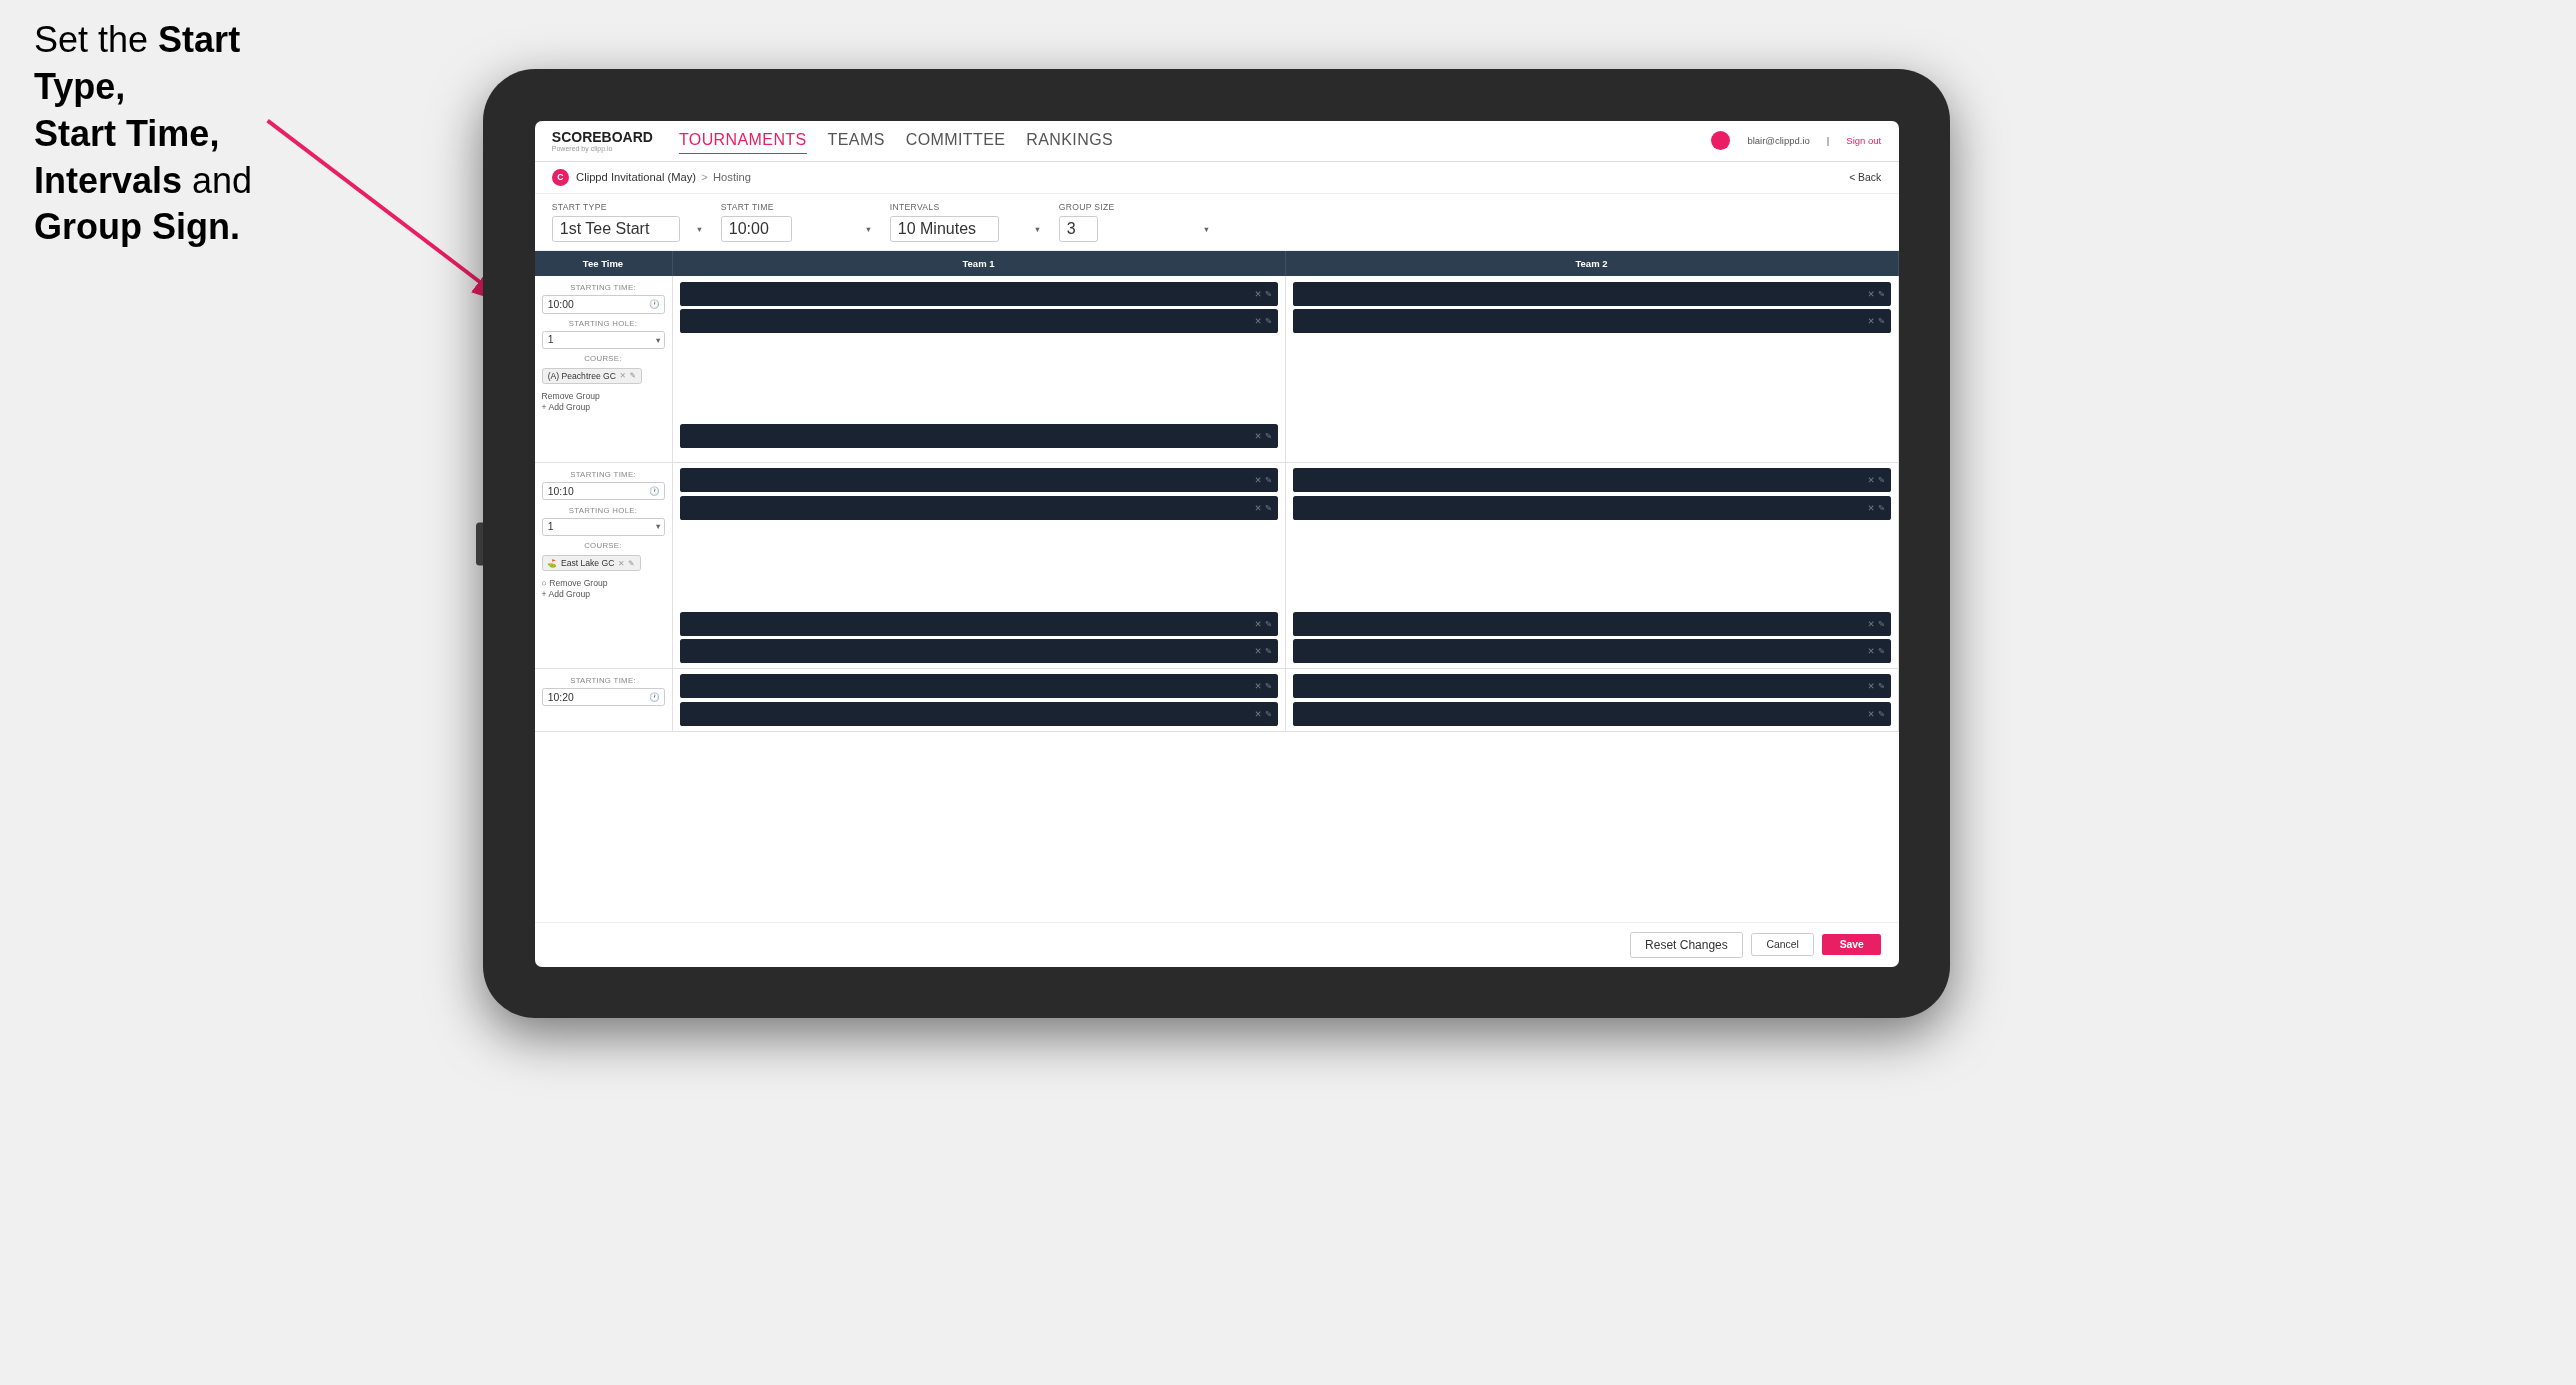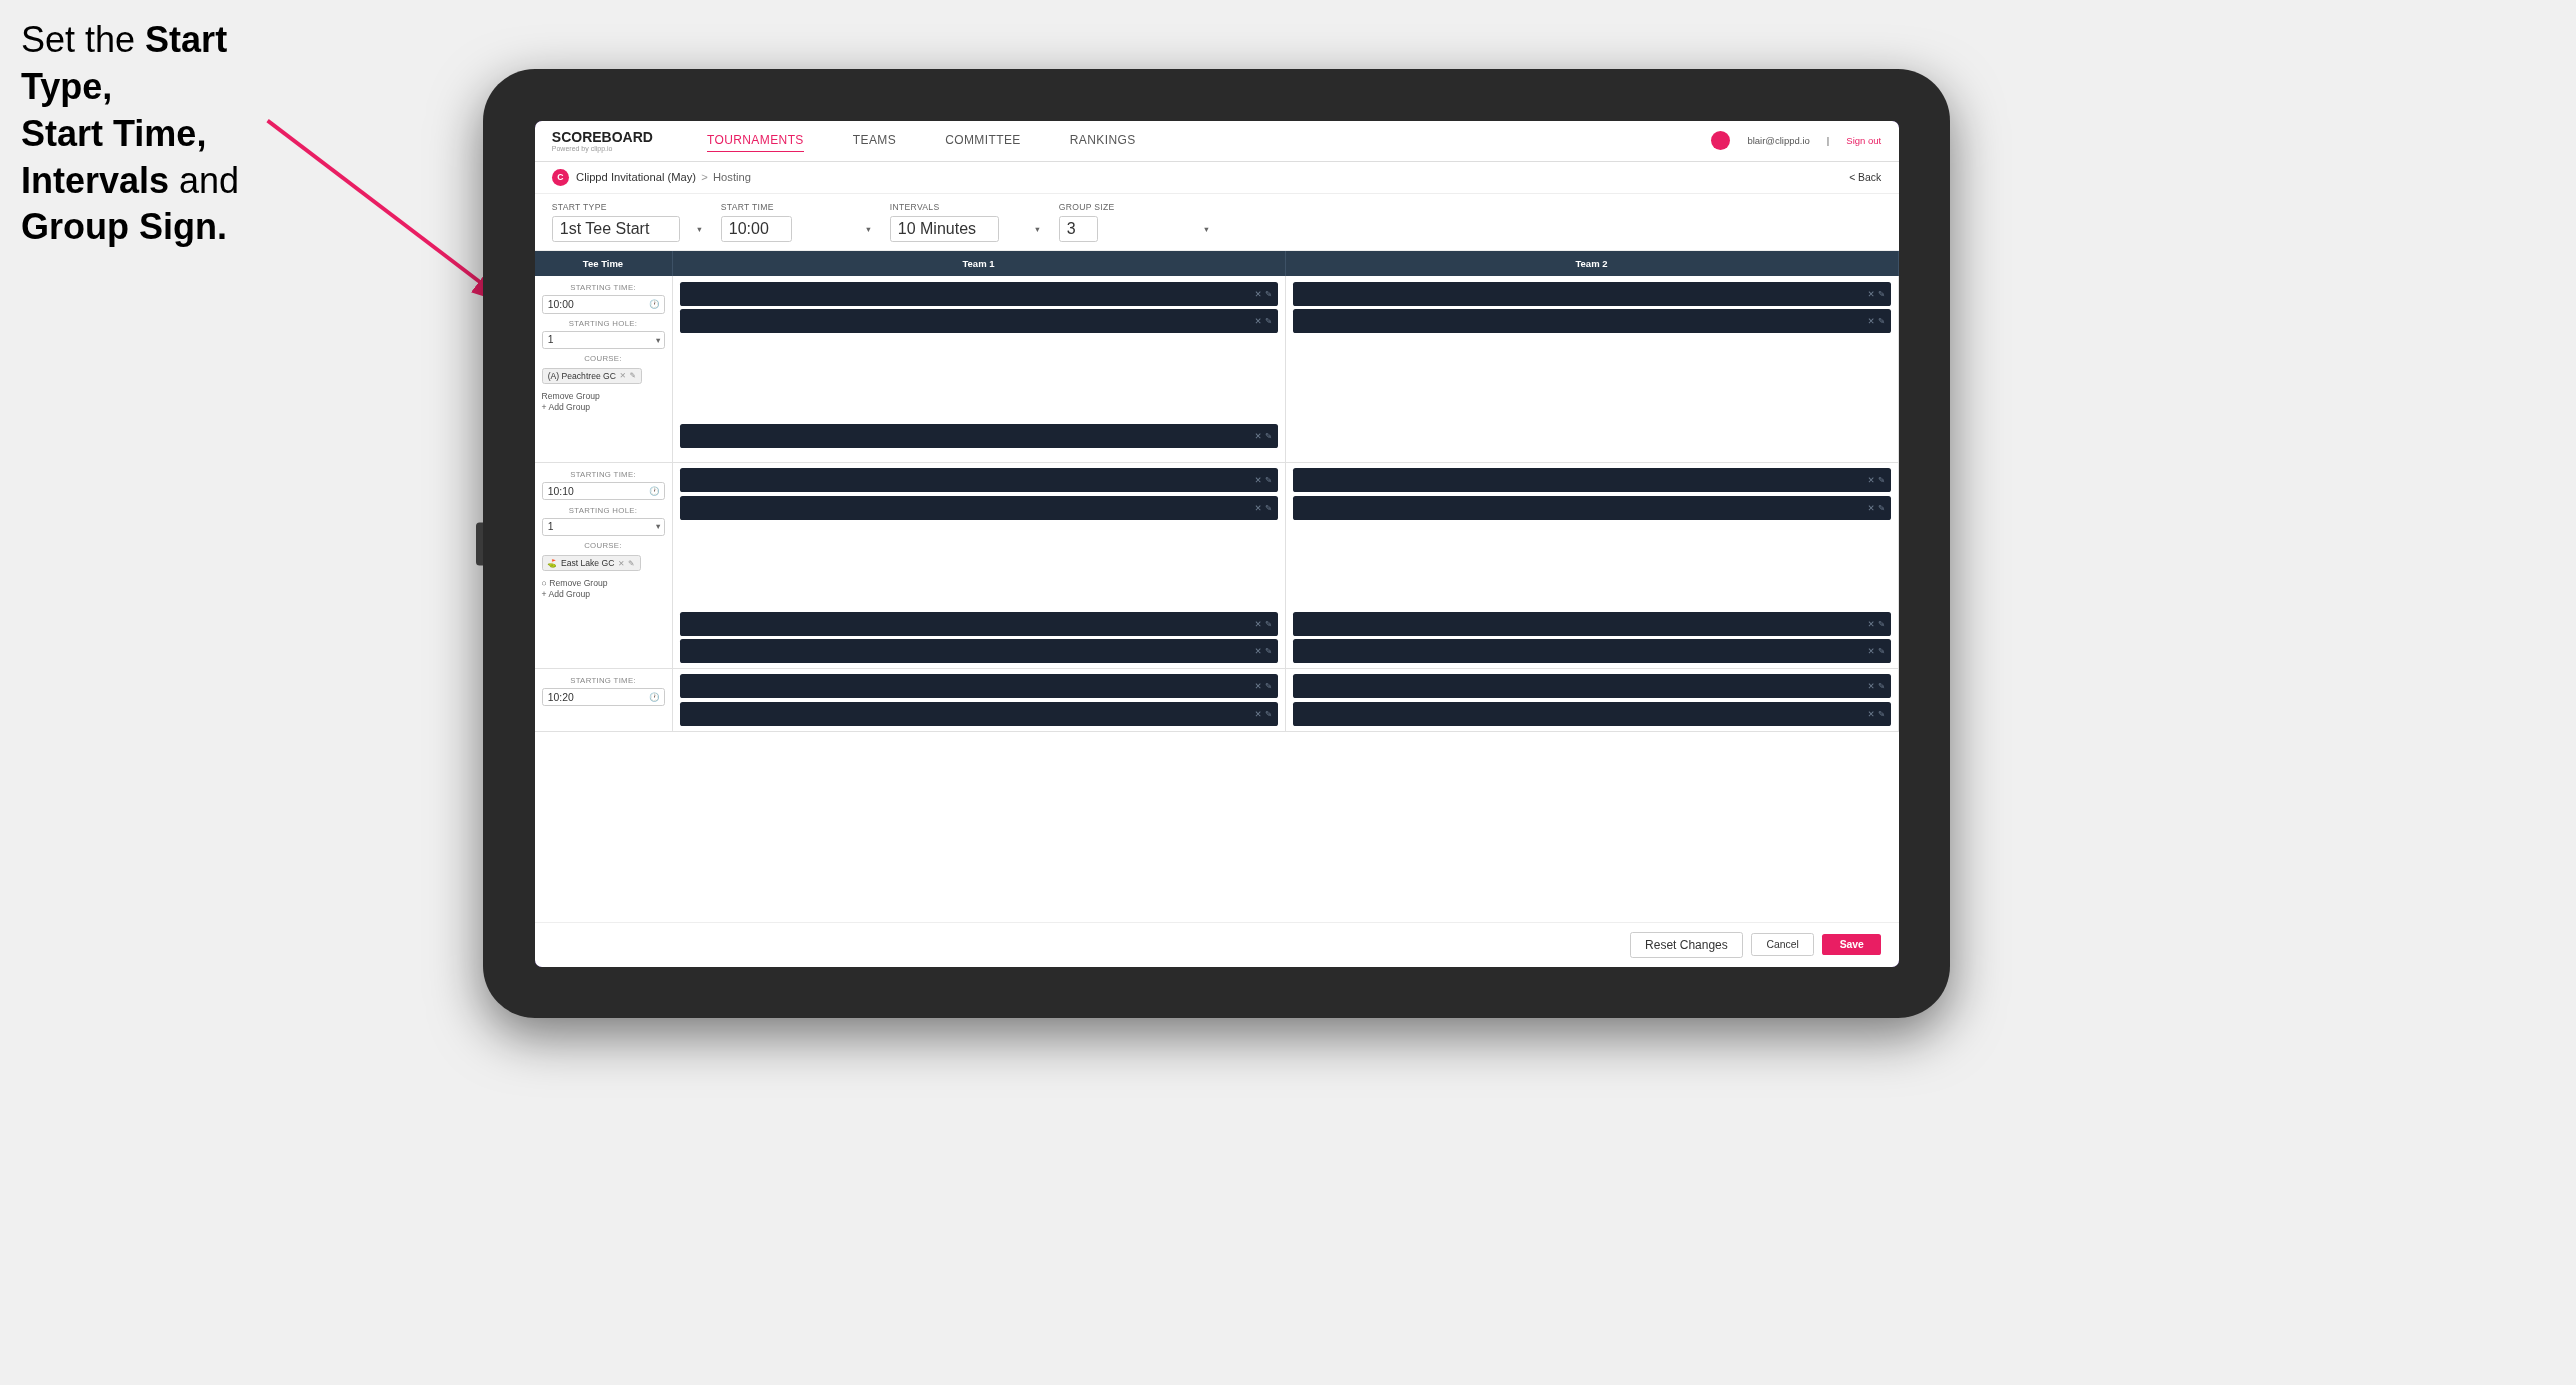--- a/index.html
+++ b/index.html
@@ -9,21 +9,21 @@
       width: 2576px;
       height: 1386px;
       position: relative;
       overflow: hidden;
     }
 
     
     .annotation {
       position: absolute;
       top: 17.3px;
-      left: 21px;
+      left: 34px;
       font-size: 36px;
       line-height: 1.3;
       color: #000;
       max-width: 259px;
     }
     .annotation strong { font-weight: 900; }
 
     
     .arrow-container {
       position: absolute;
@@ -79,27 +79,26 @@
       font-weight: 400;
       color: #999;
       display: block;
     }
     .nav-tabs {
       display: flex;
       gap: 21px;
       flex: 1;
     }
     .nav-tab {
-      font-size: 12px;
+      font-size: 16px;
       color: #555;
       cursor: pointer;
       padding: 3.5px 0;
       text-transform: uppercase;
       letter-spacing: 0.4px;
-      margin-left: 28px;
     }
     .nav-tab.active {
       color: #e91e63;
       border-bottom: 1.7px solid #e91e63;
     }
     .nav-user {
       font-size: 9.5px;
       color: #555;
       display: flex;
       align-items: center;

